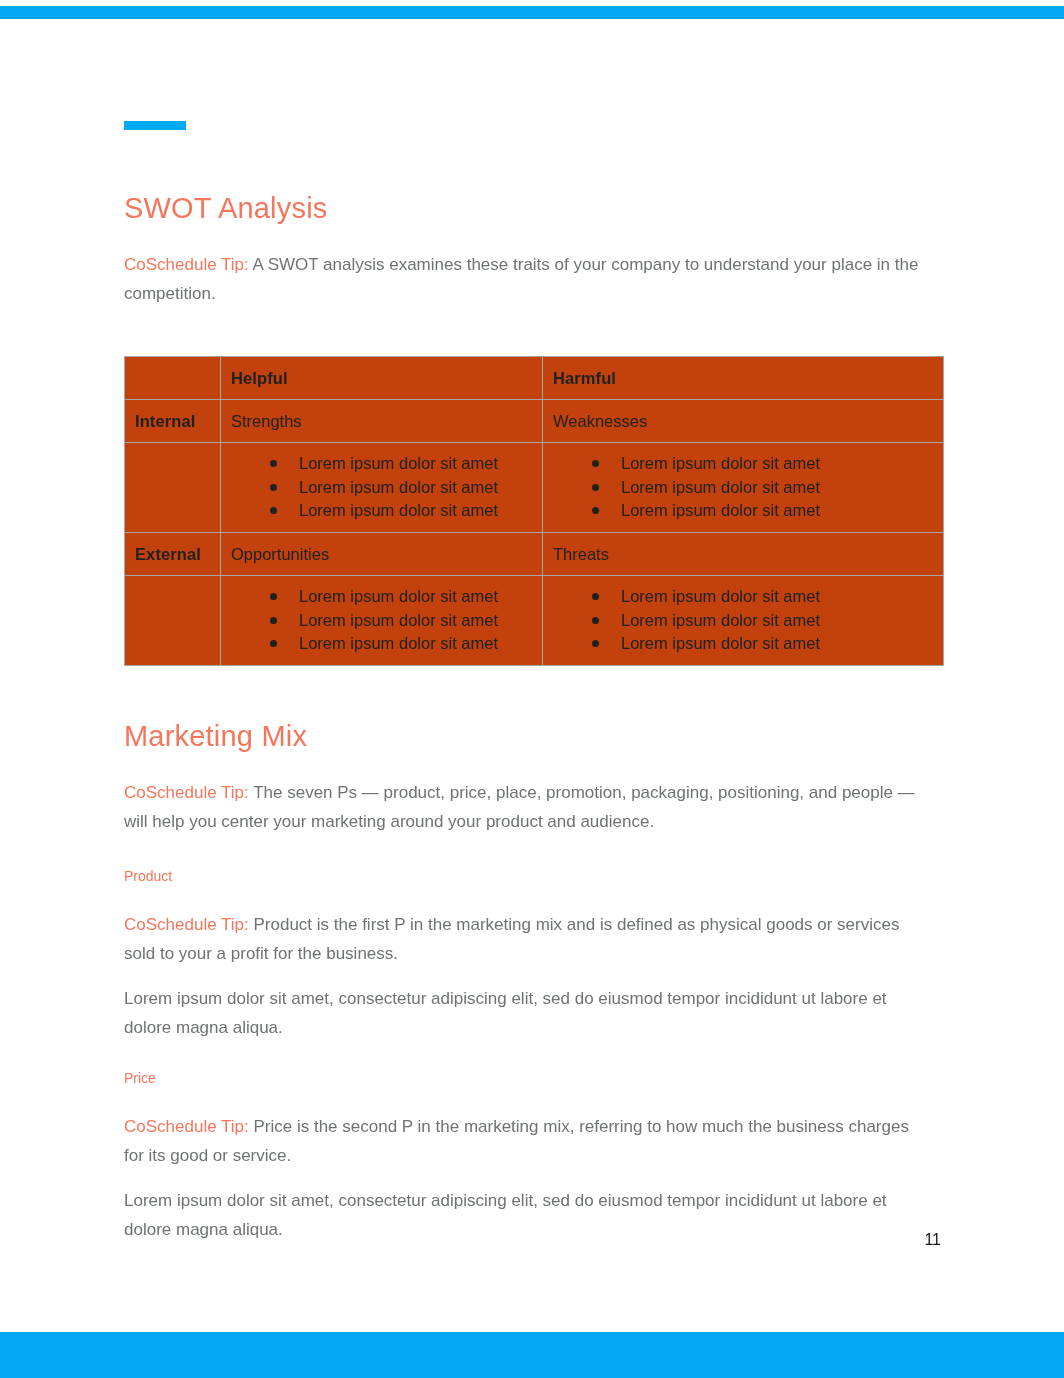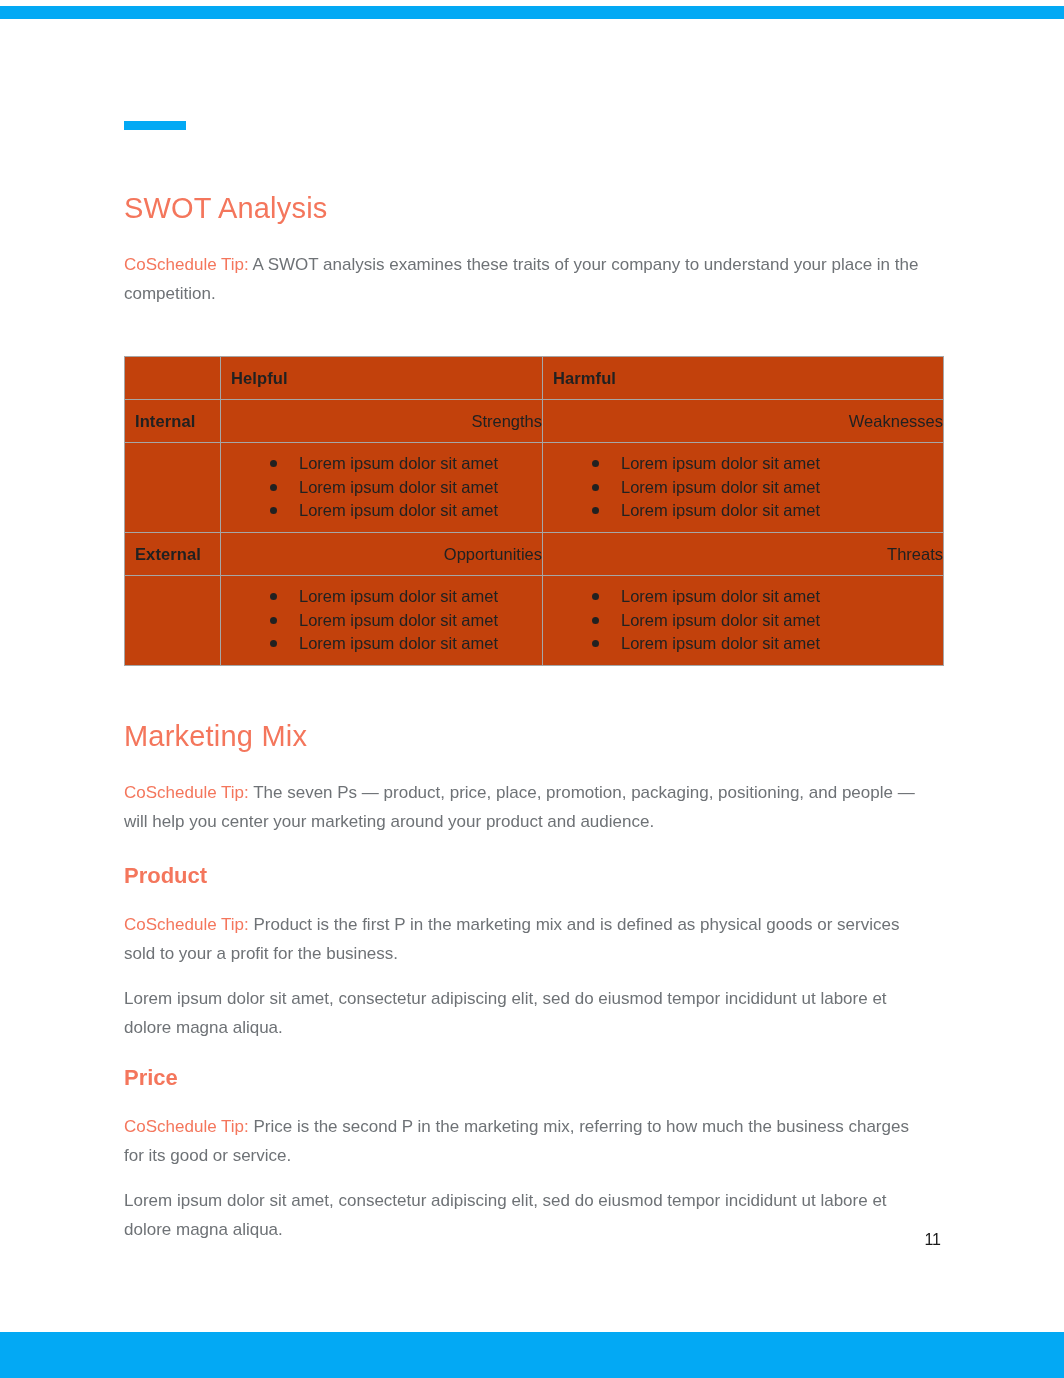--- a/index.html
+++ b/index.html
@@ -42,23 +42,23 @@
   }
   h2.section-title {
     margin-top: 52px;
     font-size: 29px;
     line-height: 36px;
     font-weight: 400;
     letter-spacing: 0.2px;
     color: var(--accent-orange, #F4765C);
   }
   h3.sub-title {
-    font-size: 22px;
+    font-size: 14px;
     line-height: 28px;
-    font-weight: 700;
+    font-weight: 400;
     color: var(--accent-orange, #F4765C);
   }
   h3.product-title { margin-top: 26px; }
   h3.price-title   { margin-top: 22px; }
   p.para {
     margin-top: 24px;
     width: 805px;
     font-size: 17px;
     line-height: 29px;
     color: var(--text-gray, #6E7276);
@@ -75,21 +75,21 @@
   }
   table.swot td {
     border: 1px solid var(--table-border, #A6A6A6);
     vertical-align: middle;
     font-size: 16.5px;
     color: #212121;
     background: #c2410c;
   }
   tr.row-head td, tr.row-label td { height: 43px; padding-left: 10px; }
   td.cell-bold { font-weight: 700; color: #1A1A1A; letter-spacing: 0.1px; }
-  td.cell-orange { color: var(--accent-orange, #F4765C); text-align: right; }
+  td.cell-orange { color: var(--accent-orange, #F4765C); }
   td.col3 { padding-left: 12px; }
   tr.row-bullets td { height: 90px; padding: 9px 4px; }
   ul.cell-list { list-style: none; margin: 0; padding: 0 0 0 44px; }
   ul.cell-list li {
     position: relative;
     padding-left: 30px;
     font-size: 16.5px;
     line-height: 23.5px;
     color: #212121;
   }

